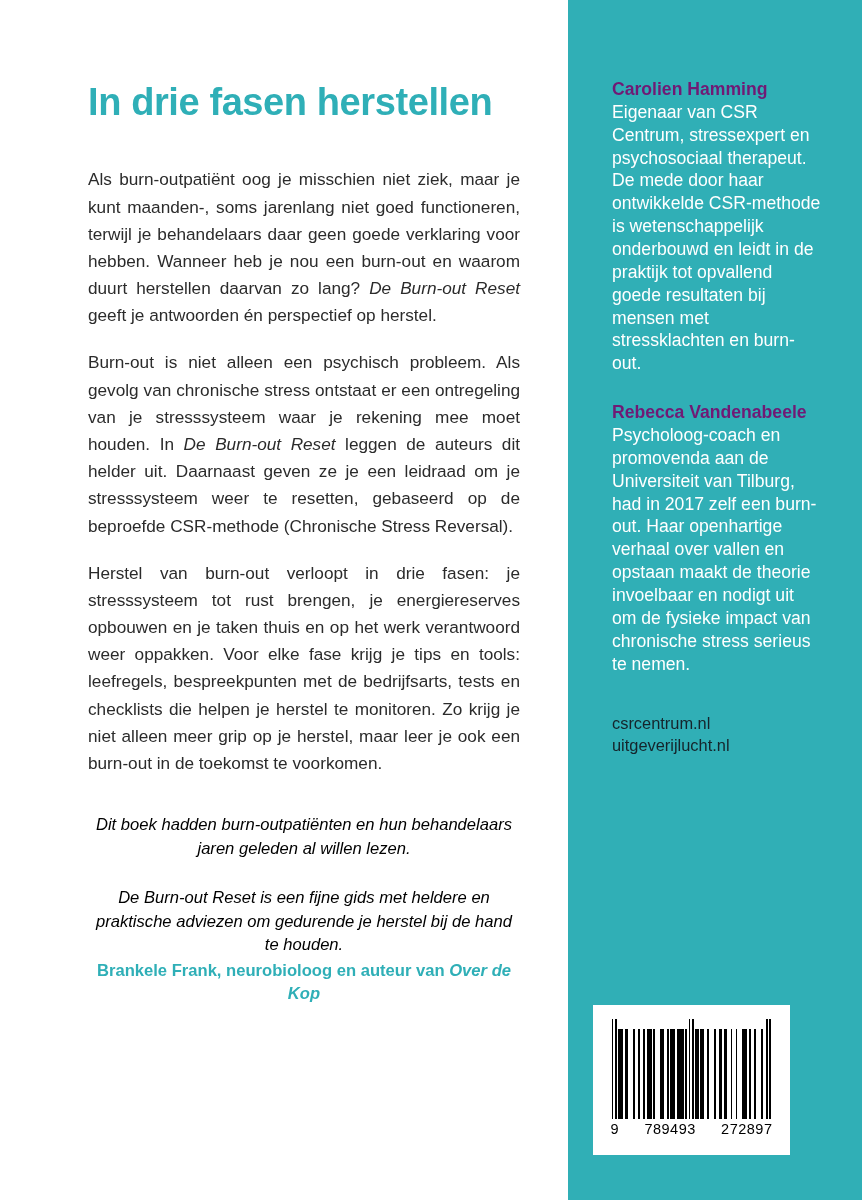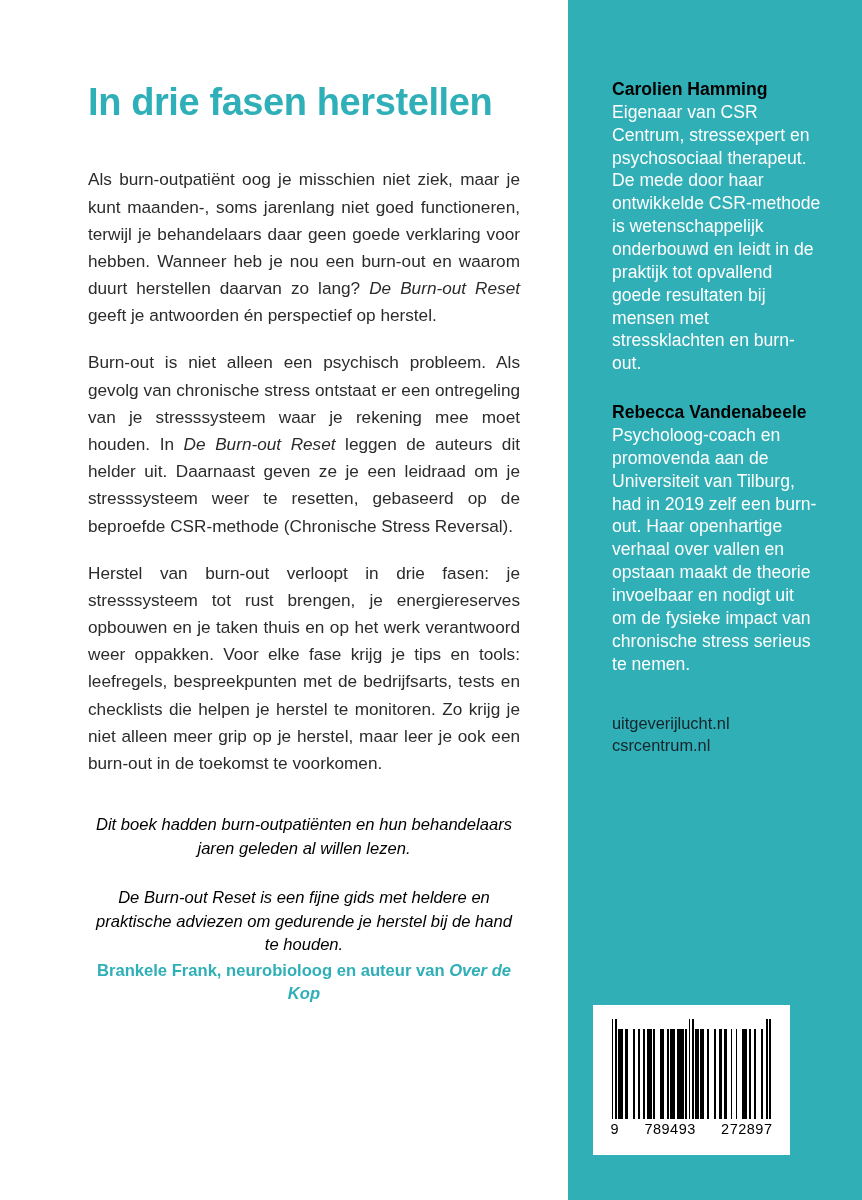--- a/index.html
+++ b/index.html
@@ -74,21 +74,21 @@
     width:294px;
     height:100%;
     background:#30AFB6;
     padding:78px 40px 0 44px;
     position:relative;
   }
 
   .bio { margin-bottom:26px; }
 
   .bio-name {
-    color:#000000;
+    color:#701a75;
     font-weight:700;
     font-size:17.6px;
     line-height:1.30;
   }
   .bio-text {
     color:#ffffff;
     font-size:17.6px;
     line-height:1.30;
   }
 
@@ -177,26 +177,26 @@
 
   <div class="right-col">
 
     <div class="bio">
       <span class="bio-name">Carolien Hamming</span>
       <span class="bio-text">Eigenaar van CSR Centrum, stressexpert en psychosociaal therapeut. De mede door haar ontwikkelde CSR-methode is wetenschappelijk onderbouwd en leidt in de praktijk tot opvallend goede resultaten bij mensen met stressklachten en burn-out.</span>
     </div>
 
     <div class="bio">
       <span class="bio-name">Rebecca Vandenabeele</span>
-      <span class="bio-text">Psycholoog-coach en promovenda aan de Universiteit van Tilburg, had in 2019 zelf een burn-out. Haar openhartige verhaal over vallen en opstaan maakt de theorie invoelbaar en nodigt uit om de fysieke impact van chronische stress serieus te nemen.</span>
+      <span class="bio-text">Psycholoog-coach en promovenda aan de Universiteit van Tilburg, had in 2017 zelf een burn-out. Haar openhartige verhaal over vallen en opstaan maakt de theorie invoelbaar en nodigt uit om de fysieke impact van chronische stress serieus te nemen.</span>
     </div>
 
     <div class="links">
+      <div>csrcentrum.nl</div>
       <div>uitgeverijlucht.nl</div>
-      <div>csrcentrum.nl</div>
     </div>
 
     <div class="barcode-box">
       <div class="barcode-bars" id="barcode-bars">
           <span style="width: 1.68421px; height: 100px; background: rgb(0, 0, 0);"></span>
           <span style="width: 1.68421px; height: 100px; background: transparent;"></span>
           <span style="width: 1.68421px; height: 100px; background: rgb(0, 0, 0);"></span>
           <span style="width: 1.68421px; height: 90px; background: transparent;"></span>
           <span style="width: 5.05263px; height: 90px; background: rgb(0, 0, 0);"></span>
           <span style="width: 1.68421px; height: 90px; background: transparent;"></span>

